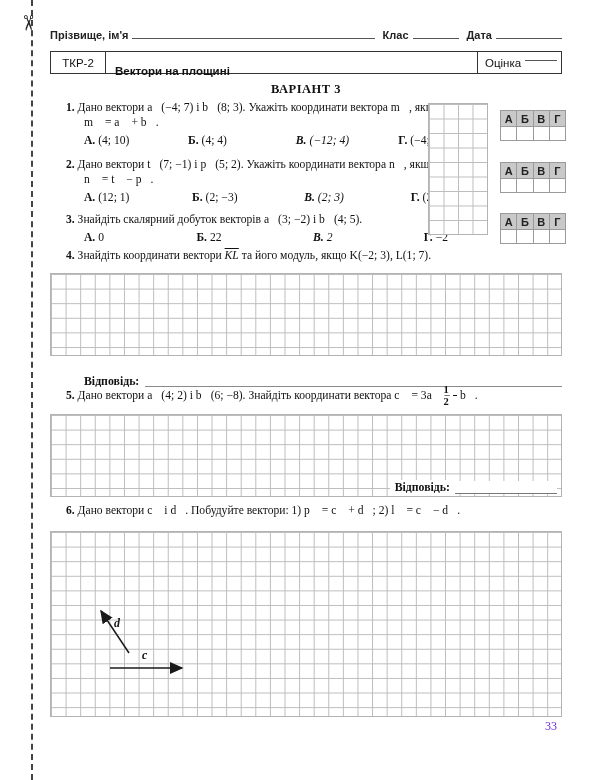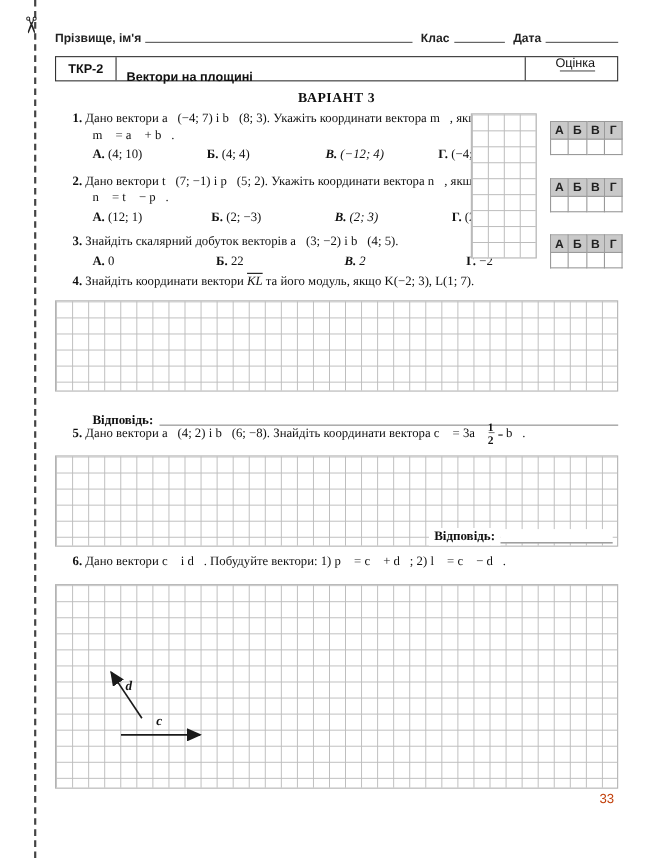--- a/index.html
+++ b/index.html
@@ -13,25 +13,25 @@
   .namerow{position:absolute;left:50px;top:29px;width:512px;display:flex;align-items:flex-end;
            font-family:"Liberation Sans",sans-serif;font-size:11px;color:#222;}
   .namerow .lbl{white-space:nowrap;padding-right:4px;font-weight:bold;}
   .ln{border-bottom:1.2px solid #555;margin-bottom:2px;}
   .ln.grow{flex:1;margin-right:8px;}
   .ln.w46{width:46px;margin-right:8px;}
   .ln.w66{width:66px;}
   
   .hbox{position:absolute;left:50px;top:51px;width:510px;height:21px;border:1.6px solid #333;
         display:flex;font-family:"Liberation Sans",sans-serif;font-size:11.5px;align-items:center;}
-  .hbox .code{width:54px;text-align:left;font-weight:bold;border-right:1.6px solid #333;
+  .hbox .code{width:54px;text-align:left;font-weight:normal;border-right:1.6px solid #333;
               align-self:stretch;display:flex;align-items:center;justify-content:center;}
   .hbox .title{flex:1;font-weight:bold;padding-left:9px;margin-top:17px;}
   .hbox .grade{width:76px;border-left:1.6px solid #333;align-self:stretch;display:flex;
-               align-items:center;padding-left:7px;font-weight:normal;flex-direction:column;}
+               align-items:center;padding-left:7px;font-weight:normal;}
   .hbox .grade .ln{width:32px;margin-left:4px;margin-bottom:4px;}
   .variant{position:absolute;left:50px;top:82px;width:512px;text-align:center;
            font-weight:bold;font-size:12.5px;letter-spacing:.5px;}
   
   .q{position:absolute;left:66px;font-size:11.6px;line-height:1.3;}
   .qnarrow{width:382px;}
   .qwide{width:512px;}
   .stem{padding-left:18px;text-indent:-18px;margin:0;}
   .qnum{font-weight:bold;}
   .opts{display:flex;padding-left:18px;margin-top:3px;gap:42px;}
@@ -67,21 +67,21 @@
   .ansrow .pad{width:34px;}
   .anslbl{font-weight:bold;white-space:nowrap;padding-right:6px;margin-top:12px;}
   .ansrow .aline{flex:1;border-bottom:1.2px solid #8a8a8a;margin-bottom:2px;}
   .q5ans{position:absolute;right:4px;bottom:0;display:flex;align-items:flex-end;font-size:11.8px;}
   .q5ans .anslbl{background:#fff;padding:0 5px 1px 5px;}
   .q5ans .aline{width:102px;border-bottom:1.2px solid #777;margin-bottom:2px;background:#fff;height:12px;}
   
   .veclabel{position:absolute;font-style:italic;font-size:12px;font-weight:bold;background:transparent;}
   .vl-d{left:63px;top:84px;}
   .vl-c{left:91px;top:116px;}
-  .pagenum{position:absolute;left:545px;top:719px;font-size:12px;font-family:Liberation Sans, sans-serif;color:#c2410c;}
+  .pagenum{position:absolute;left:545px;top:719px;font-size:12px;font-family:Liberation Serif, serif;color:#6d28d9;}
 </style>
 </head>
 <body>
 
 <div class="page">
 
   <div class="cutline"></div>
   <div class="scissors">✂</div>
 
   <div class="namerow">

